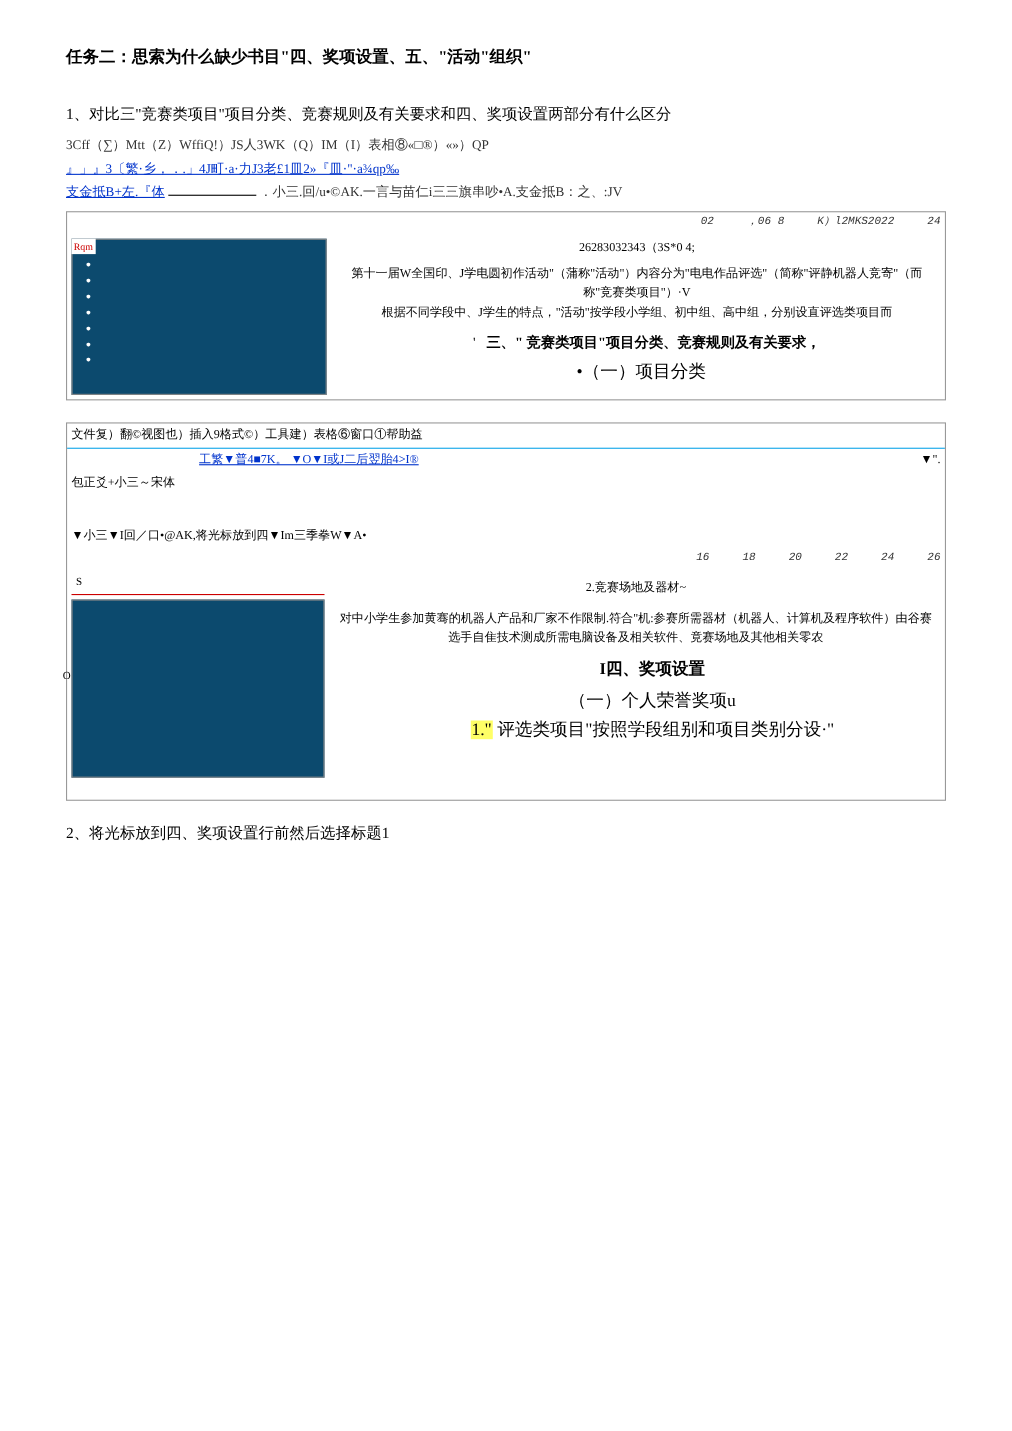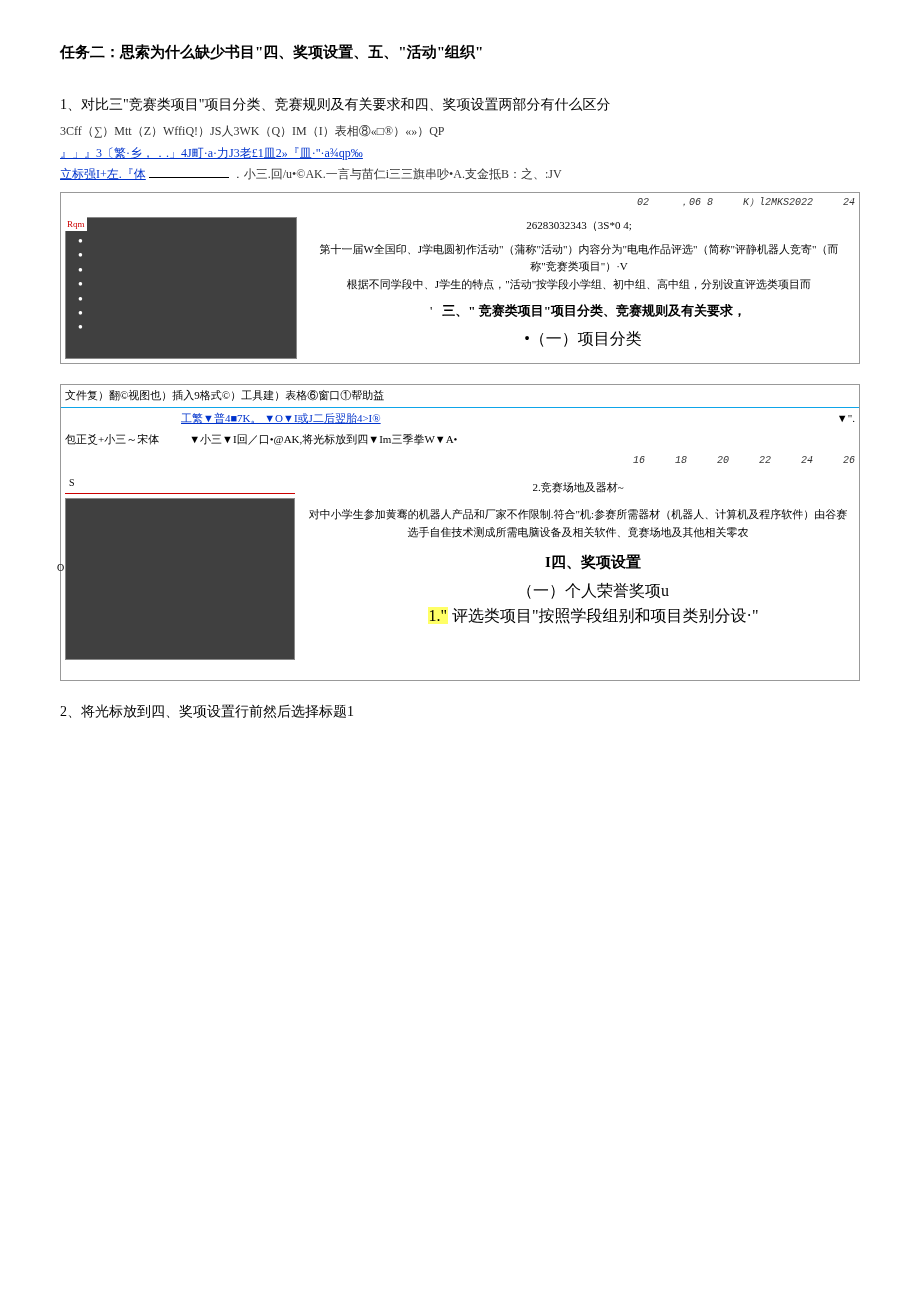--- a/index.html
+++ b/index.html
@@ -40,21 +40,21 @@
     display: flex;
     gap: 30px;
     justify-content: flex-end;
     color: #333;
   }
   .ruler span { font-style: italic; }
   .shot-row { display: flex; }
   .left-block {
     width: 230px;
     min-height: 140px;
-    background: #404040;
+    background: #0c4a6e;
     border: 1px solid #888;
     margin: 4px 8px 4px 4px;
     position: relative;
     text-align: center;
   }
   .left-block-label {
     background: #fff;
     color: #c00;
     font-size: 9px;
     padding: 0 2px;
@@ -94,21 +94,21 @@
 </head>
 <body>
 
 <div class="title-main">任务二：思索为什么缺少书目"四、奖项设置、五、"活动"组织"</div>
 
 <div class="para">1、对比三"竞赛类项目"项目分类、竞赛规则及有关要求和四、奖项设置两部分有什么区分</div>
 
 <div class="garbled">3Cff（∑）Mtt（Z）WffiQ!）JS人3WK（Q）IM（I）表相⑧«□®）«»）QP</div>
 <div class="garbled"><span class="blue">』」』3〔繁·乡，．.」4J町·a·力J3老£1皿2»『皿·"·a¾qp‰</span></div>
 <div class="garbled">
-  <span class="blue">立标强I+左.『体</span>
+  <span class="blue">支金抵B+左.『体</span>
   <span style="display:inline-block;width:80px;border-bottom:1px solid #000;"></span>
   <span>．小三.回/u•©AK.一言与苗仁i三三旗串吵•A.支金抵B：之、:JV</span>
 </div>
 
 <div class="screenshot">
   <div class="ruler">
     <span>02</span>
     <span>，06   8</span>
     <span>K）l2MKS2022</span>
     <span>24</span>
@@ -130,21 +130,21 @@
     </div>
   </div>
 </div>
 
 <div class="screenshot">
   <div class="menu-bar">文件复）翻©视图也）插入9格式©）工具建）表格⑥窗口①帮助益</div>
   <div class="toolbar-line" style="display:flex;justify-content:space-between;padding-left:120px;gap:20px;">
     <span class="blue">工繁▼普4■7K。 ▼O▼I或J二后翌胎4&gt;I®</span>
     <span>▼".</span>
   </div>
-  <div class="style-line" style="display:flex;gap:30px;">
+  <div class="style-line" style="display:flex;gap:30px;flex-direction:column;">
     <span>包正爻+小三～宋体</span>
     <span><span>▼小三▼I回／口•@AK,将光标放到四▼Im三季拳W▼A•</span><span class="red-triangle"></span></span>
   </div>
   <div class="ruler">
     <span>16</span>
     <span>18</span>
     <span>20</span>
     <span>22</span>
     <span>24</span>
     <span>26</span>

